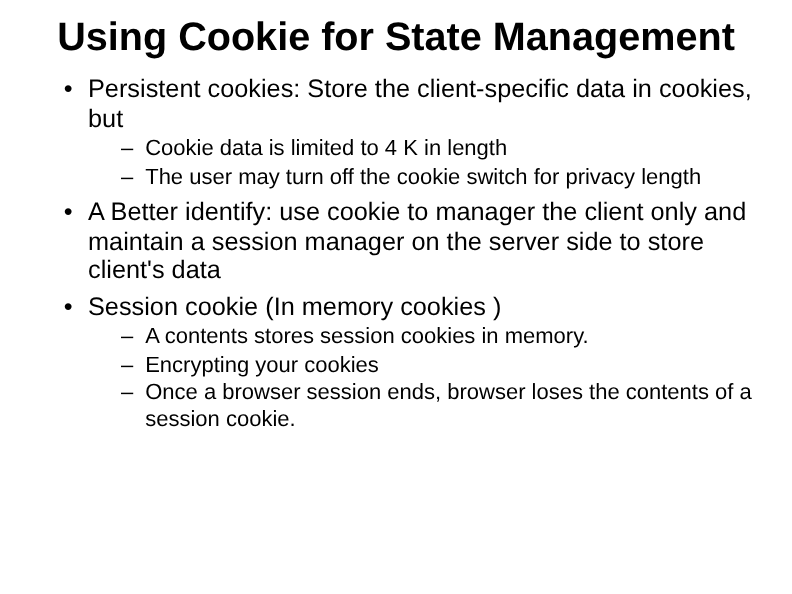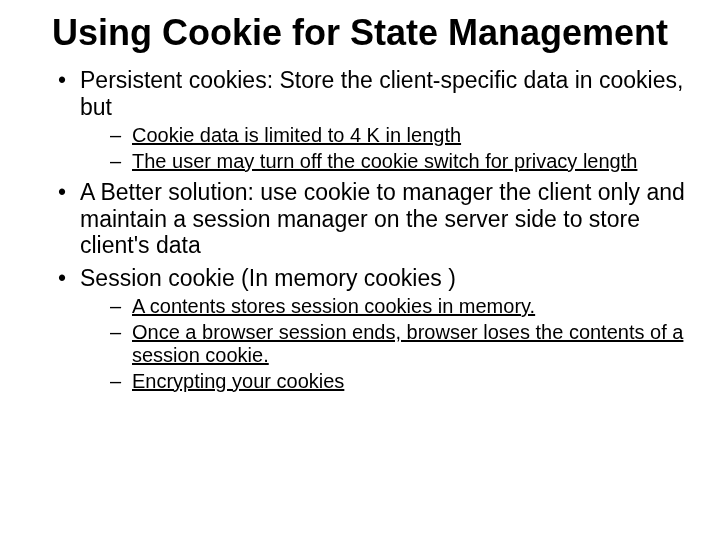--- a/index.html
+++ b/index.html
@@ -47,21 +47,20 @@
     list-style: none;
     margin: 4px 0 6px 0;
     padding: 0 0 0 30px;
     font-size: 20px;
     line-height: 1.18;
   }
   ul.level2 > li {
     position: relative;
     padding-left: 22px;
     margin-bottom: 2px;
-    text-decoration: underline;
   }
   ul.level2 > li::before {
     content: "–";
     position: absolute;
     left: 0;
     top: 0;
   }
   .ul { }
 </style>
 </head>
@@ -74,26 +73,26 @@
 
     <li>
       <span class="ul">Persistent cookies</span><span>: Store the client-specific data in cookies, but</span>
       <ul class="level2">
         <li>Cookie data is limited to 4 K in length</li>
         <li>The user may turn off the cookie switch for privacy length</li>
       </ul>
     </li>
 
     <li>
-      <span>A Better solution: use cookie to </span><span class="ul">manager the client only</span><span> and maintain a session manager on the server side to store client's data</span>
+      <span>A Better identify: use cookie to </span><span class="ul">manager the client only</span><span> and maintain a session manager on the server side to store client's data</span>
     </li>
 
     <li>
       <span class="ul">Session cookie</span><span> (In memory cookies )</span>
       <ul class="level2">
         <li>A contents stores session cookies in memory.</li>
+        <li>Encrypting your cookies</li>
         <li>Once a browser session ends, browser loses the contents of a session cookie.</li>
-        <li>Encrypting your cookies</li>
       </ul>
     </li>
 
   </ul>
 </div>
 
 </body></html>

